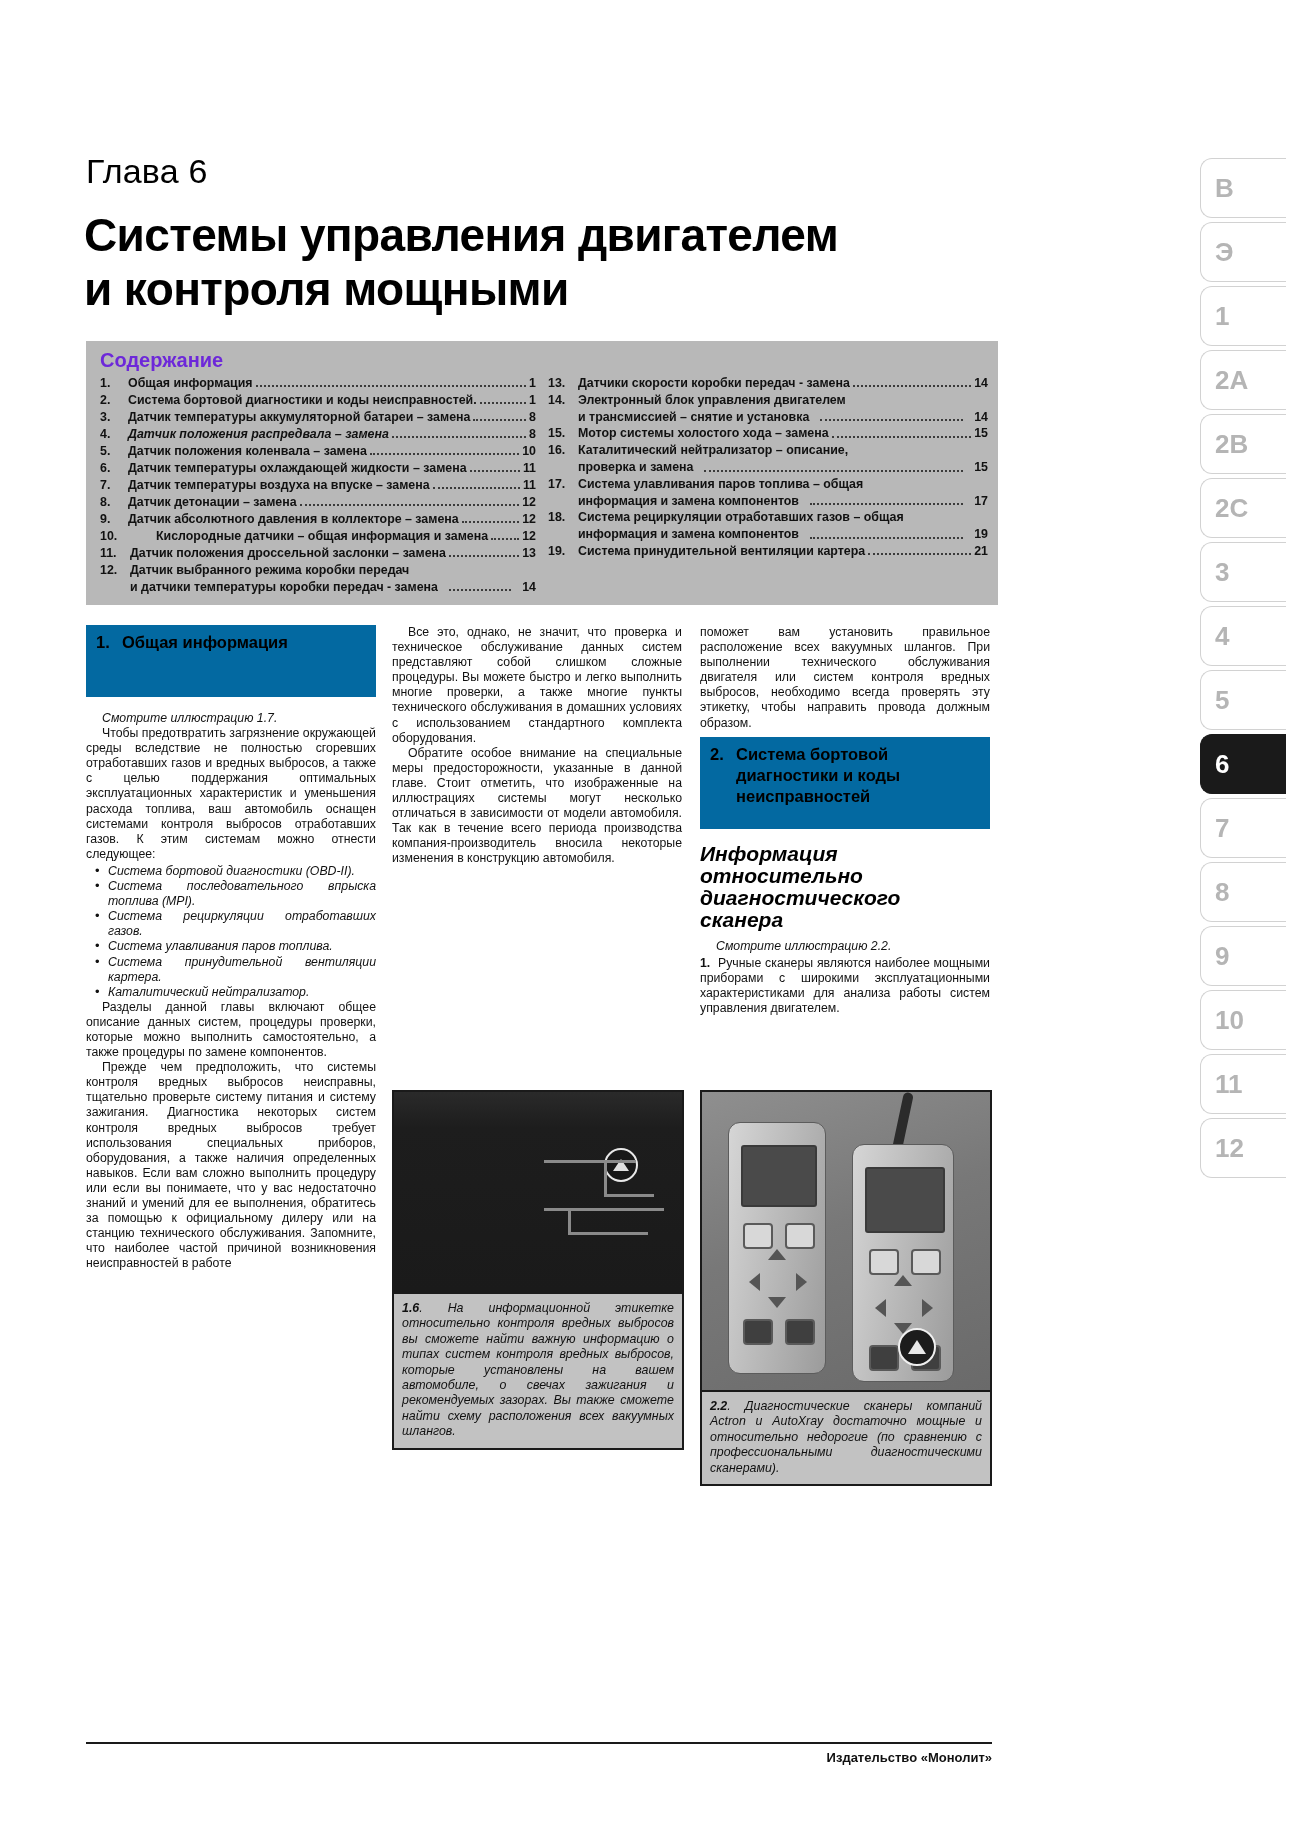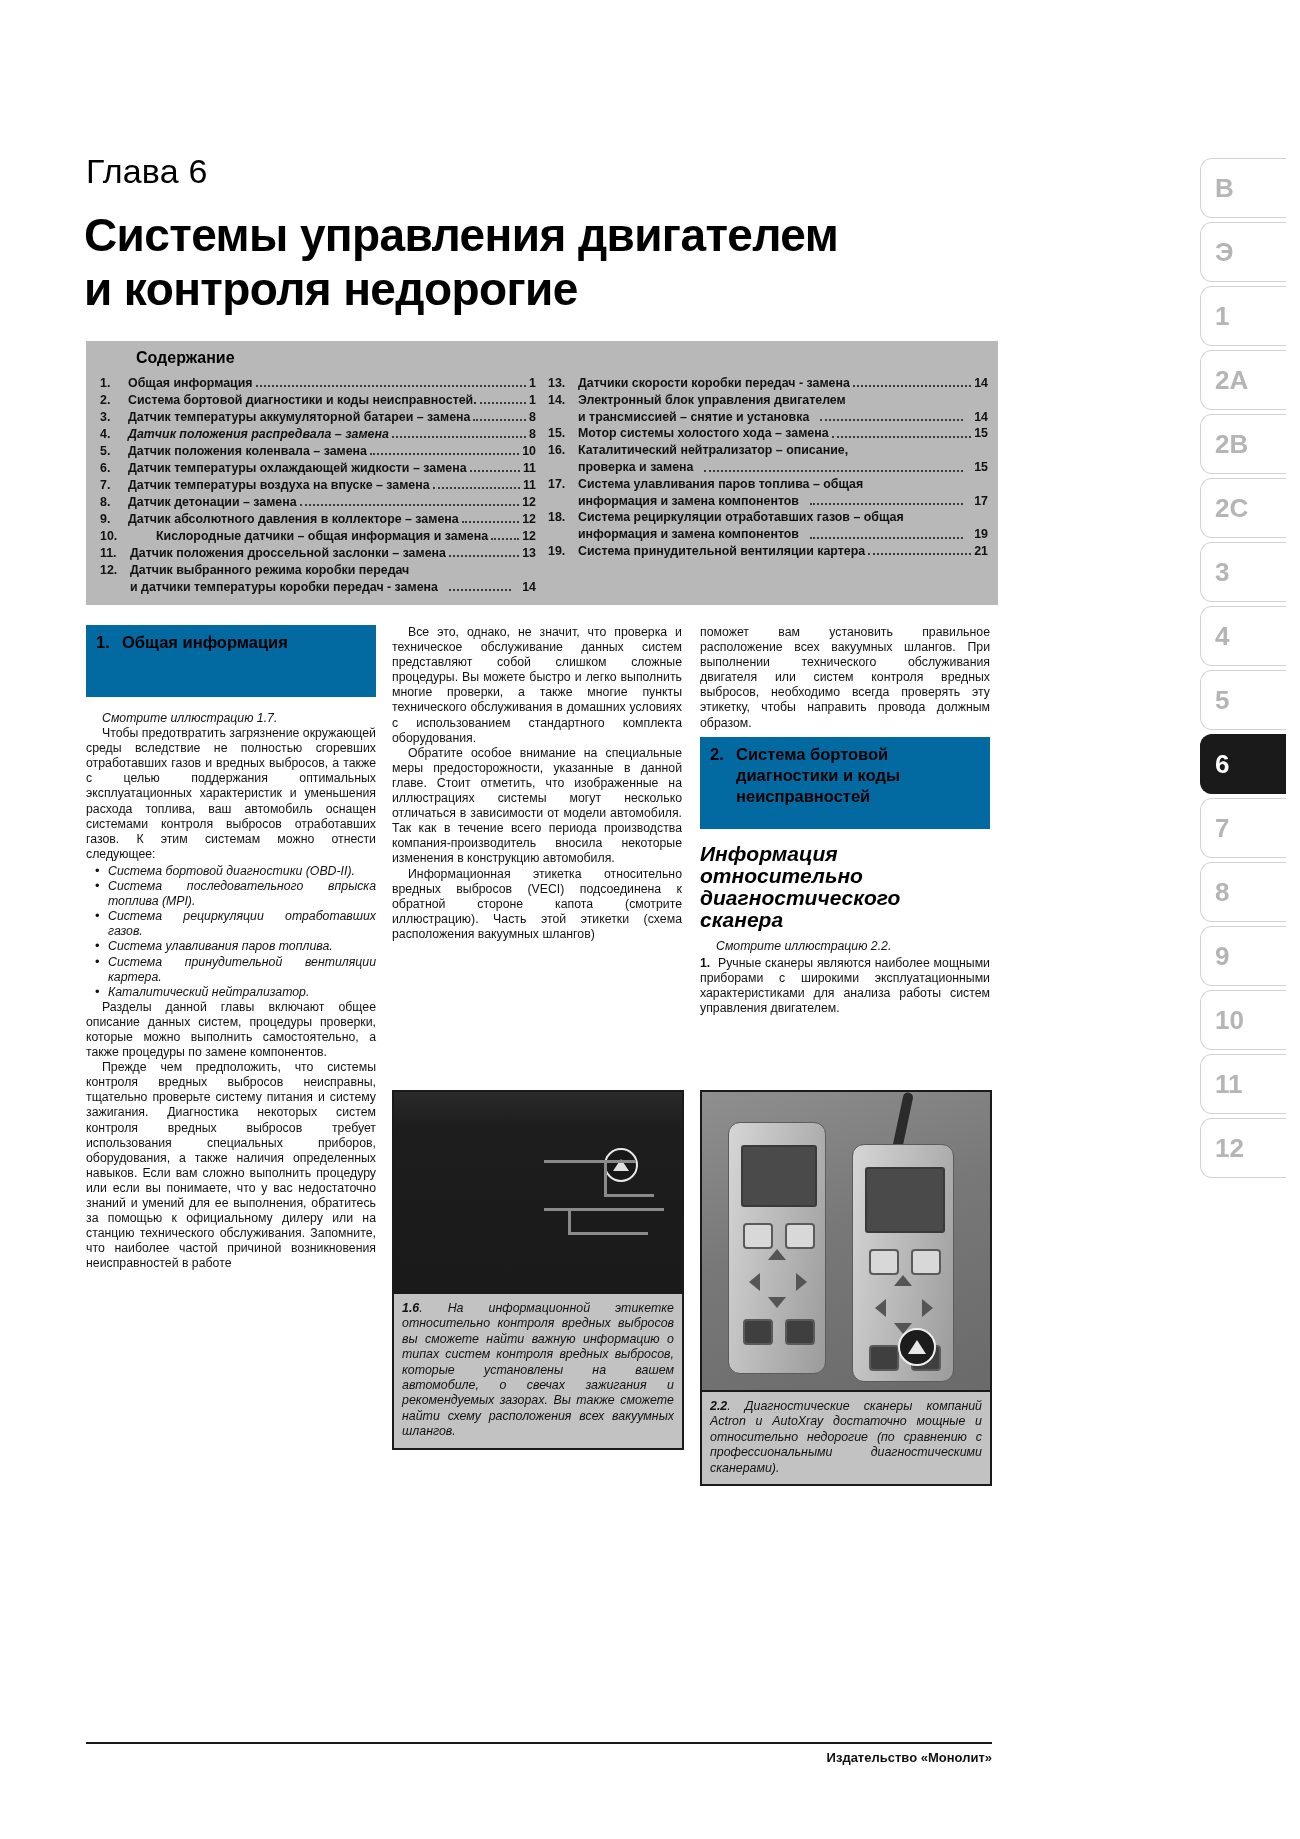--- a/index.html
+++ b/index.html
@@ -25,21 +25,21 @@
   }
   .chapter-title .l2{display:block;}
 
   
   .toc-box{
     position:absolute;left:86px;top:341px;width:912px;height:264px;
     background:#b8b8b8;
   }
   .toc-title{
     position:absolute;left:14px;top:8px;
-    font-size:16px;font-weight:700;color:#000000;margin-left:36px;
+    font-size:20px;font-weight:700;color:#6d28d9;
   }
   .toc-col{position:absolute;top:34px;}
   .toc-col.left{left:14px;width:436px;}
   .toc-col.right{left:462px;width:440px;}
   .toc-item{
     display:flex;font-size:12.4px;line-height:16.4px;color:#111;
     margin-bottom:.6px;font-weight:600;
   }
   .toc-num{width:28px;flex:0 0 28px;font-weight:700;}
   .toc-num.wide{width:30px;flex:0 0 30px;}
@@ -166,21 +166,21 @@
   }
 </style>
 </head>
 <body>
 
 <div class="page">
 
   <div class="chapter-label">Глава 6</div>
   <div class="chapter-title">
     <span>Системы управления двигателем</span>
-    <span class="l2">и контроля недорогие</span>
+    <span class="l2">и контроля мощными</span>
   </div>
 
   <div class="toc-box">
     <div class="toc-title">Содержание</div>
     <div class="toc-col left" id="toc-left">
         <div class="toc-item">
           <span class="toc-num">1.</span>
           <span style="white-space: nowrap;">Общая информация</span>
           <span class="toc-dots"></span>
           <span class="toc-page">1</span>
@@ -332,21 +332,20 @@
         <li>Система принудительной вентиляции картера.</li>
         <li>Каталитический нейтрализатор.</li>
       </ul>
     <p>Разделы данной главы включают общее описание данных систем, процедуры проверки, которые можно выполнить самостоятельно, а также процедуры по замене компонентов.</p>
     <p>Прежде чем предположить, что системы контроля вредных выбросов неисправны, тщательно проверьте систему питания и систему зажигания. Диагностика некоторых систем контроля вредных выбросов требует использования специальных приборов, оборудования, а также наличия определенных навыков. Если вам сложно выполнить процедуру или если вы понимаете, что у вас недостаточно знаний и умений для ее выполнения, обратитесь за помощью к официальному дилеру или на станцию технического обслуживания. Запомните, что наиболее частой причиной возникновения неисправностей в работе</p>
   </div>
 
   <div class="col col2">
     <p>Все это, однако, не значит, что проверка и техническое обслуживание данных систем представляют собой слишком сложные процедуры. Вы можете быстро и легко выполнить многие проверки, а также многие пункты технического обслуживания в домашних условиях с использованием стандартного комплекта оборудования.</p>
     <p>Обратите особое внимание на специальные меры предосторожности, указанные в данной главе. Стоит отметить, что изображенные на иллюстрациях системы могут несколько отличаться в зависимости от модели автомобиля. Так как в течение всего периода производства компания-производитель вносила некоторые изменения в конструкцию автомобиля.</p>
-    <p>Информационная этикетка относительно вредных выбросов (VECI) подсоединена к обратной стороне капота (смотрите иллюстрацию). Часть этой этикетки (схема расположения вакуумных шлангов)</p>
   </div>
 
   <div class="col col3">
     <p class="noind">поможет вам установить правильное расположение всех вакуумных шлангов. При выполнении технического обслуживания двигателя или систем контроля вредных выбросов, необходимо всегда проверять эту этикетку, чтобы направить провода должным образом.</p>
     <div class="sec-head tall2" id="sec2head" style="margin-top:6px">
       <span class="num">2.</span><span>Система бортовой</span><br>
       <span style="display:inline-block;width:26px"></span><span>диагностики и коды</span><br>
       <span style="display:inline-block;width:26px"></span><span>неисправностей</span>
     </div>
     <div class="sub-head">

